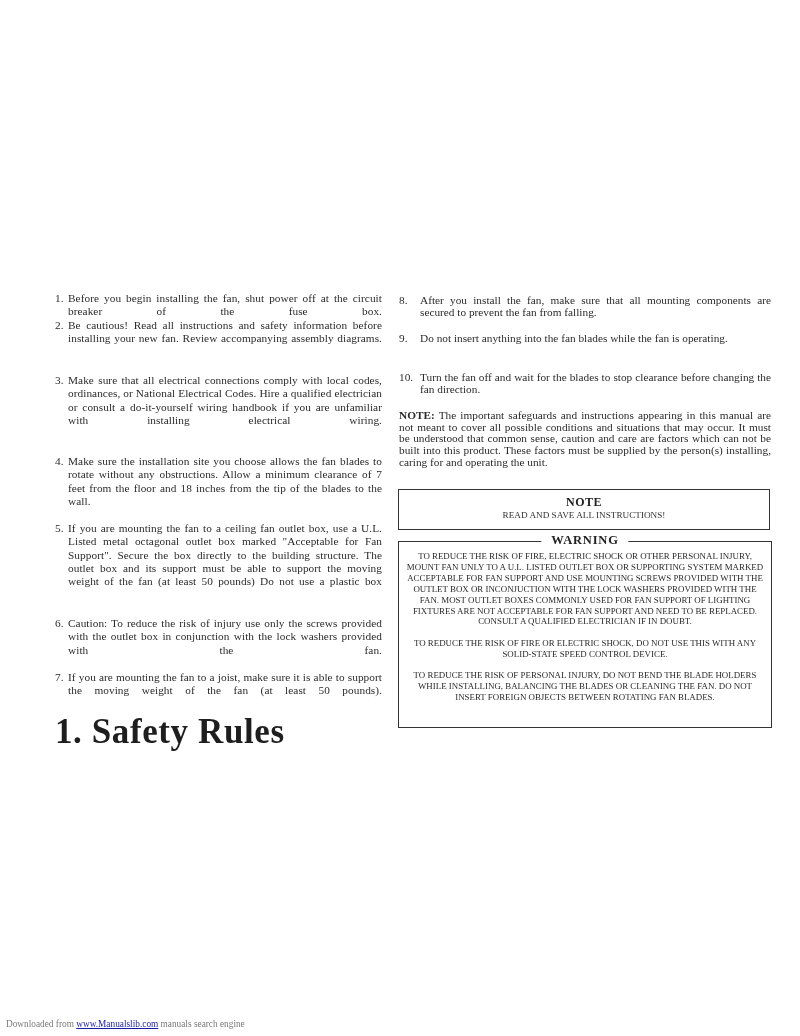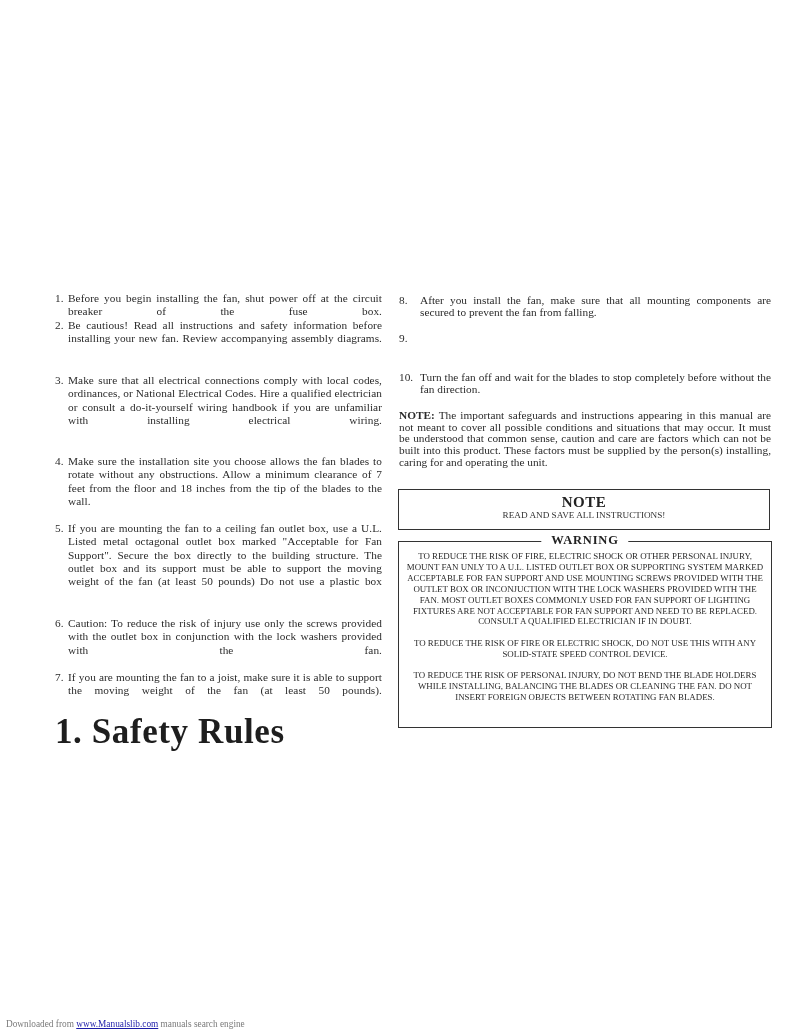--- a/index.html
+++ b/index.html
@@ -89,21 +89,21 @@
     .note-box {
       position: absolute;
       left: 398px; top: 489px;
       width: 372px; height: 41px;
       border: 1.5px solid #333;
       text-align: center;
     }
     .note-box .nb-title {
       margin-top: 5px;
       font-weight: bold;
-      font-size: 15px;
+      font-size: 12px;
       line-height: 14px;
       letter-spacing: 0.5px;
       color: #222;
     }
     .note-box .nb-sub {
       font-size: 9.2px;
       line-height: 12px;
       color: #333;
     }
 
@@ -187,24 +187,25 @@
 
   <div class="section-title">1. Safety Rules</div>
 
   <div class="right-col">
     <div class="ritem r8">
       <span class="num">8.</span>
       <span class="txt">After you install the fan, make sure that all mounting components are secured to prevent the fan from falling.</span>
     </div>
     <div class="ritem r9">
       <span class="num">9.</span>
+      <span class="txt">Do not insert anything into the fan blades while the fan is operating.</span>
     </div>
     <div class="ritem r10">
       <span class="num">10.</span>
-      <span class="txt">Turn the fan off and wait for the blades to stop completely before without the fan direction.</span>
+      <span class="txt">Turn the fan off and wait for the blades to stop clearance before changing the fan direction.</span>
     </div>
 
     <div class="note-para"><span class="note-label">NOTE:</span><span> The important safeguards and instructions appearing in this manual are not meant to cover all possible conditions and situations that may occur. It must be understood that common sense, caution and care are factors which can not be built into this product. These factors must be supplied by the person(s) installing, caring for and operating the unit.</span></div>
   </div>
 
   <div class="note-box">
     <div class="nb-title">NOTE</div>
     <div class="nb-sub">READ AND SAVE ALL INSTRUCTIONS!</div>
   </div>
 

